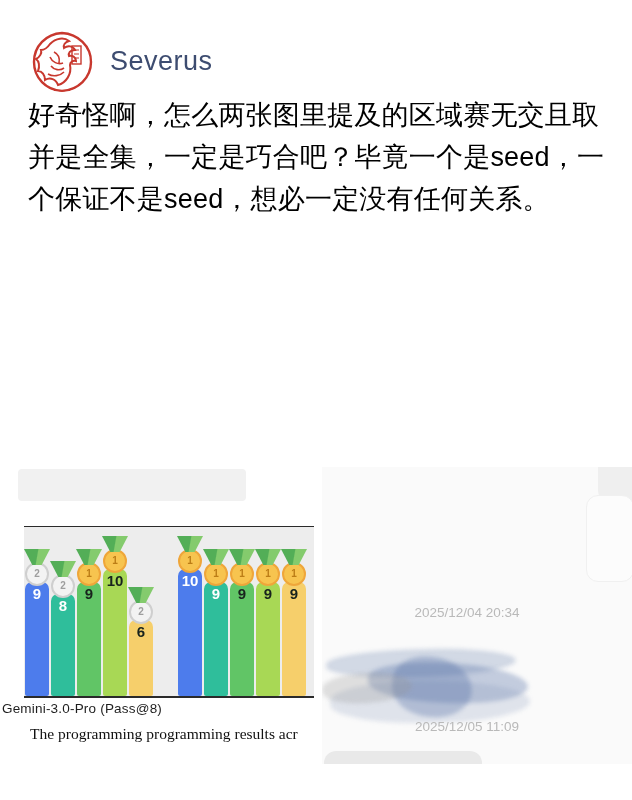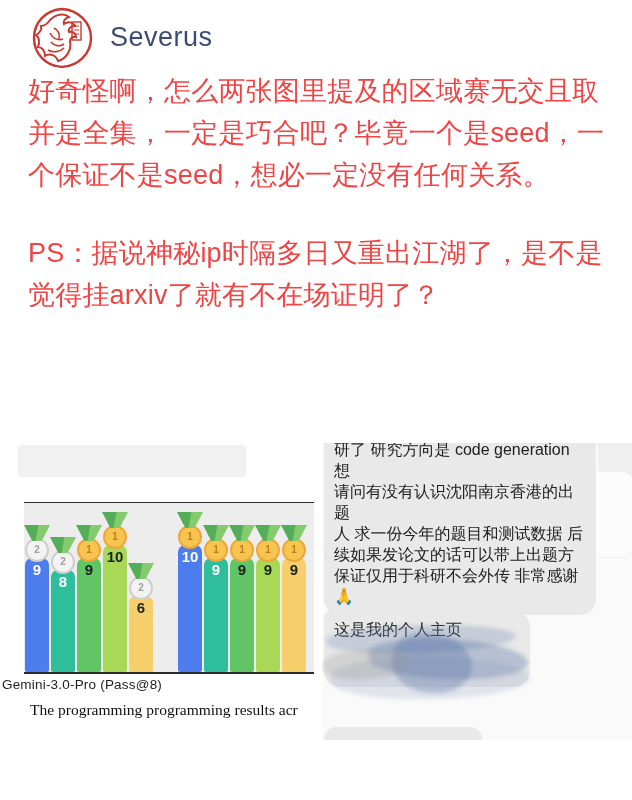--- a/index.html
+++ b/index.html
@@ -1,25 +1,25 @@
 <!DOCTYPE html>
 <html><head>
 <meta charset="utf-8">
 <style>
   html,body{margin:0;padding:0;background:#fff;}
   .screen{position:relative;width:632px;height:740px;background:#ffffff;overflow:hidden;
-          font-family:"Liberation Sans","DejaVu Sans",sans-serif;}
+          font-family:"Liberation Sans","DejaVu Sans",sans-serif;margin-top:24px;}
 
   
   .header{position:absolute;left:30px;top:6px;display:flex;align-items:center;gap:16px;}
   .avatar{width:64px;height:62px;border-radius:50%;background:#fff;overflow:hidden;flex:0 0 auto;}
   .username{font-size:27px;font-weight:500;color:#3D4C70;letter-spacing:.5px;}
 
   
-  .post-text{position:absolute;left:28px;top:70px;width:580px;color:#ef4444;}
+  .post-text{position:absolute;left:28px;top:70px;width:580px;color:#000000;}
   .post-text p{margin:0 0 36px 0;font-size:27px;line-height:42px;white-space:pre-line;letter-spacing:.2px;}
 
   
   .media-row{position:absolute;left:0;top:443px;width:632px;height:300px;}
   .img-card{position:absolute;top:0;height:300px;overflow:hidden;background:#fff;}
   .img-chart{left:0;width:318px;}
   .img-chat{left:322px;width:310px;background:#FAFAFA;}
 
   
   .chart-topstrip{position:absolute;left:18px;top:2px;width:228px;height:32px;background:#F1F1F1;border-radius:4px;}
@@ -86,22 +86,20 @@
         <path d="M44 20h5M44 24h5M44 28h5" stroke="#C8382E" stroke-width="1.2"></path>
       </svg>
     </div>
     <div class="username">Severus</div>
   </div>
 
   <div class="post-text">
     <p>好奇怪啊，怎么两张图里提及的区域赛无交且取
 并是全集，一定是巧合吧？毕竟一个是seed，一
 个保证不是seed，想必一定没有任何关系。</p>
-    <p>PS：据说神秘ip时隔多日又重出江湖了，是不是
-觉得挂arxiv了就有不在场证明了？</p>
   </div>
 
   <div class="media-row">
 
     <div class="img-card img-chart">
       <div class="chart-topstrip"></div>
       <div class="chart-topline"></div>
       <div class="chart-panel"></div>
       <div style="position:absolute;left:0;top:0;width:318px;height:300px;">
           <div class="bar" style="left: 25px; top: 115px; width: 24px; height: 114px; background: rgb(77, 124, 236);">
@@ -176,32 +174,27 @@
             <div class="coin gold">1</div>
           </div>
         </div>
       <div class="chart-axis"></div>
       <div class="chart-caption">The programming programming results acr</div>
     </div>
 
     <div class="img-card img-chat">
       <div class="chat-fragment"></div>
       <div class="chat-whitecard"></div>
-      <div class="bubble bubble-1">研了 研究方向是 code generation 想
-请问有没有认识沈阳南京香港的出题
-人 求一份今年的题目和测试数据 后
-续如果发论文的话可以带上出题方
-保证仅用于科研不会外传 非常感谢
-🙏</div>
-      <div class="bubble bubble-2">这是我的个人主页</div>
+      <div class="chat-time time-1">2025/12/04 20:34</div>
       <div class="scribble scr-1"></div>
       <div class="scribble scr-2"></div>
       <div class="scribble scr-3"></div>
       <div class="scribble scr-4"></div>
       <div class="scribble scr-5"></div>
+      <div class="chat-time time-2">2025/12/05 11:09</div>
       <div class="bubble bubble-3"></div>
     </div>
   </div>
 
   <div class="footer-time">今天19:37</div>
 
   <div class="action-icon icon-like">
     <svg viewBox="0 0 24 24">
       <path d="M7 10.5v10"></path>
       <path d="M15 5.88 14 10h5.5a1.9 1.9 0 0 1 1.85 2.46l-2.2 7.1A2 2 0 0 1 17.2 21H4.4A1.9 1.9 0 0 1 2.5 19.1v-6.7a1.9 1.9 0 0 1 1.9-1.9h2.3a1.9 1.9 0 0 0 1.7-1.05L11.9 3a3 3 0 0 1 3.1 2.88Z"></path>

